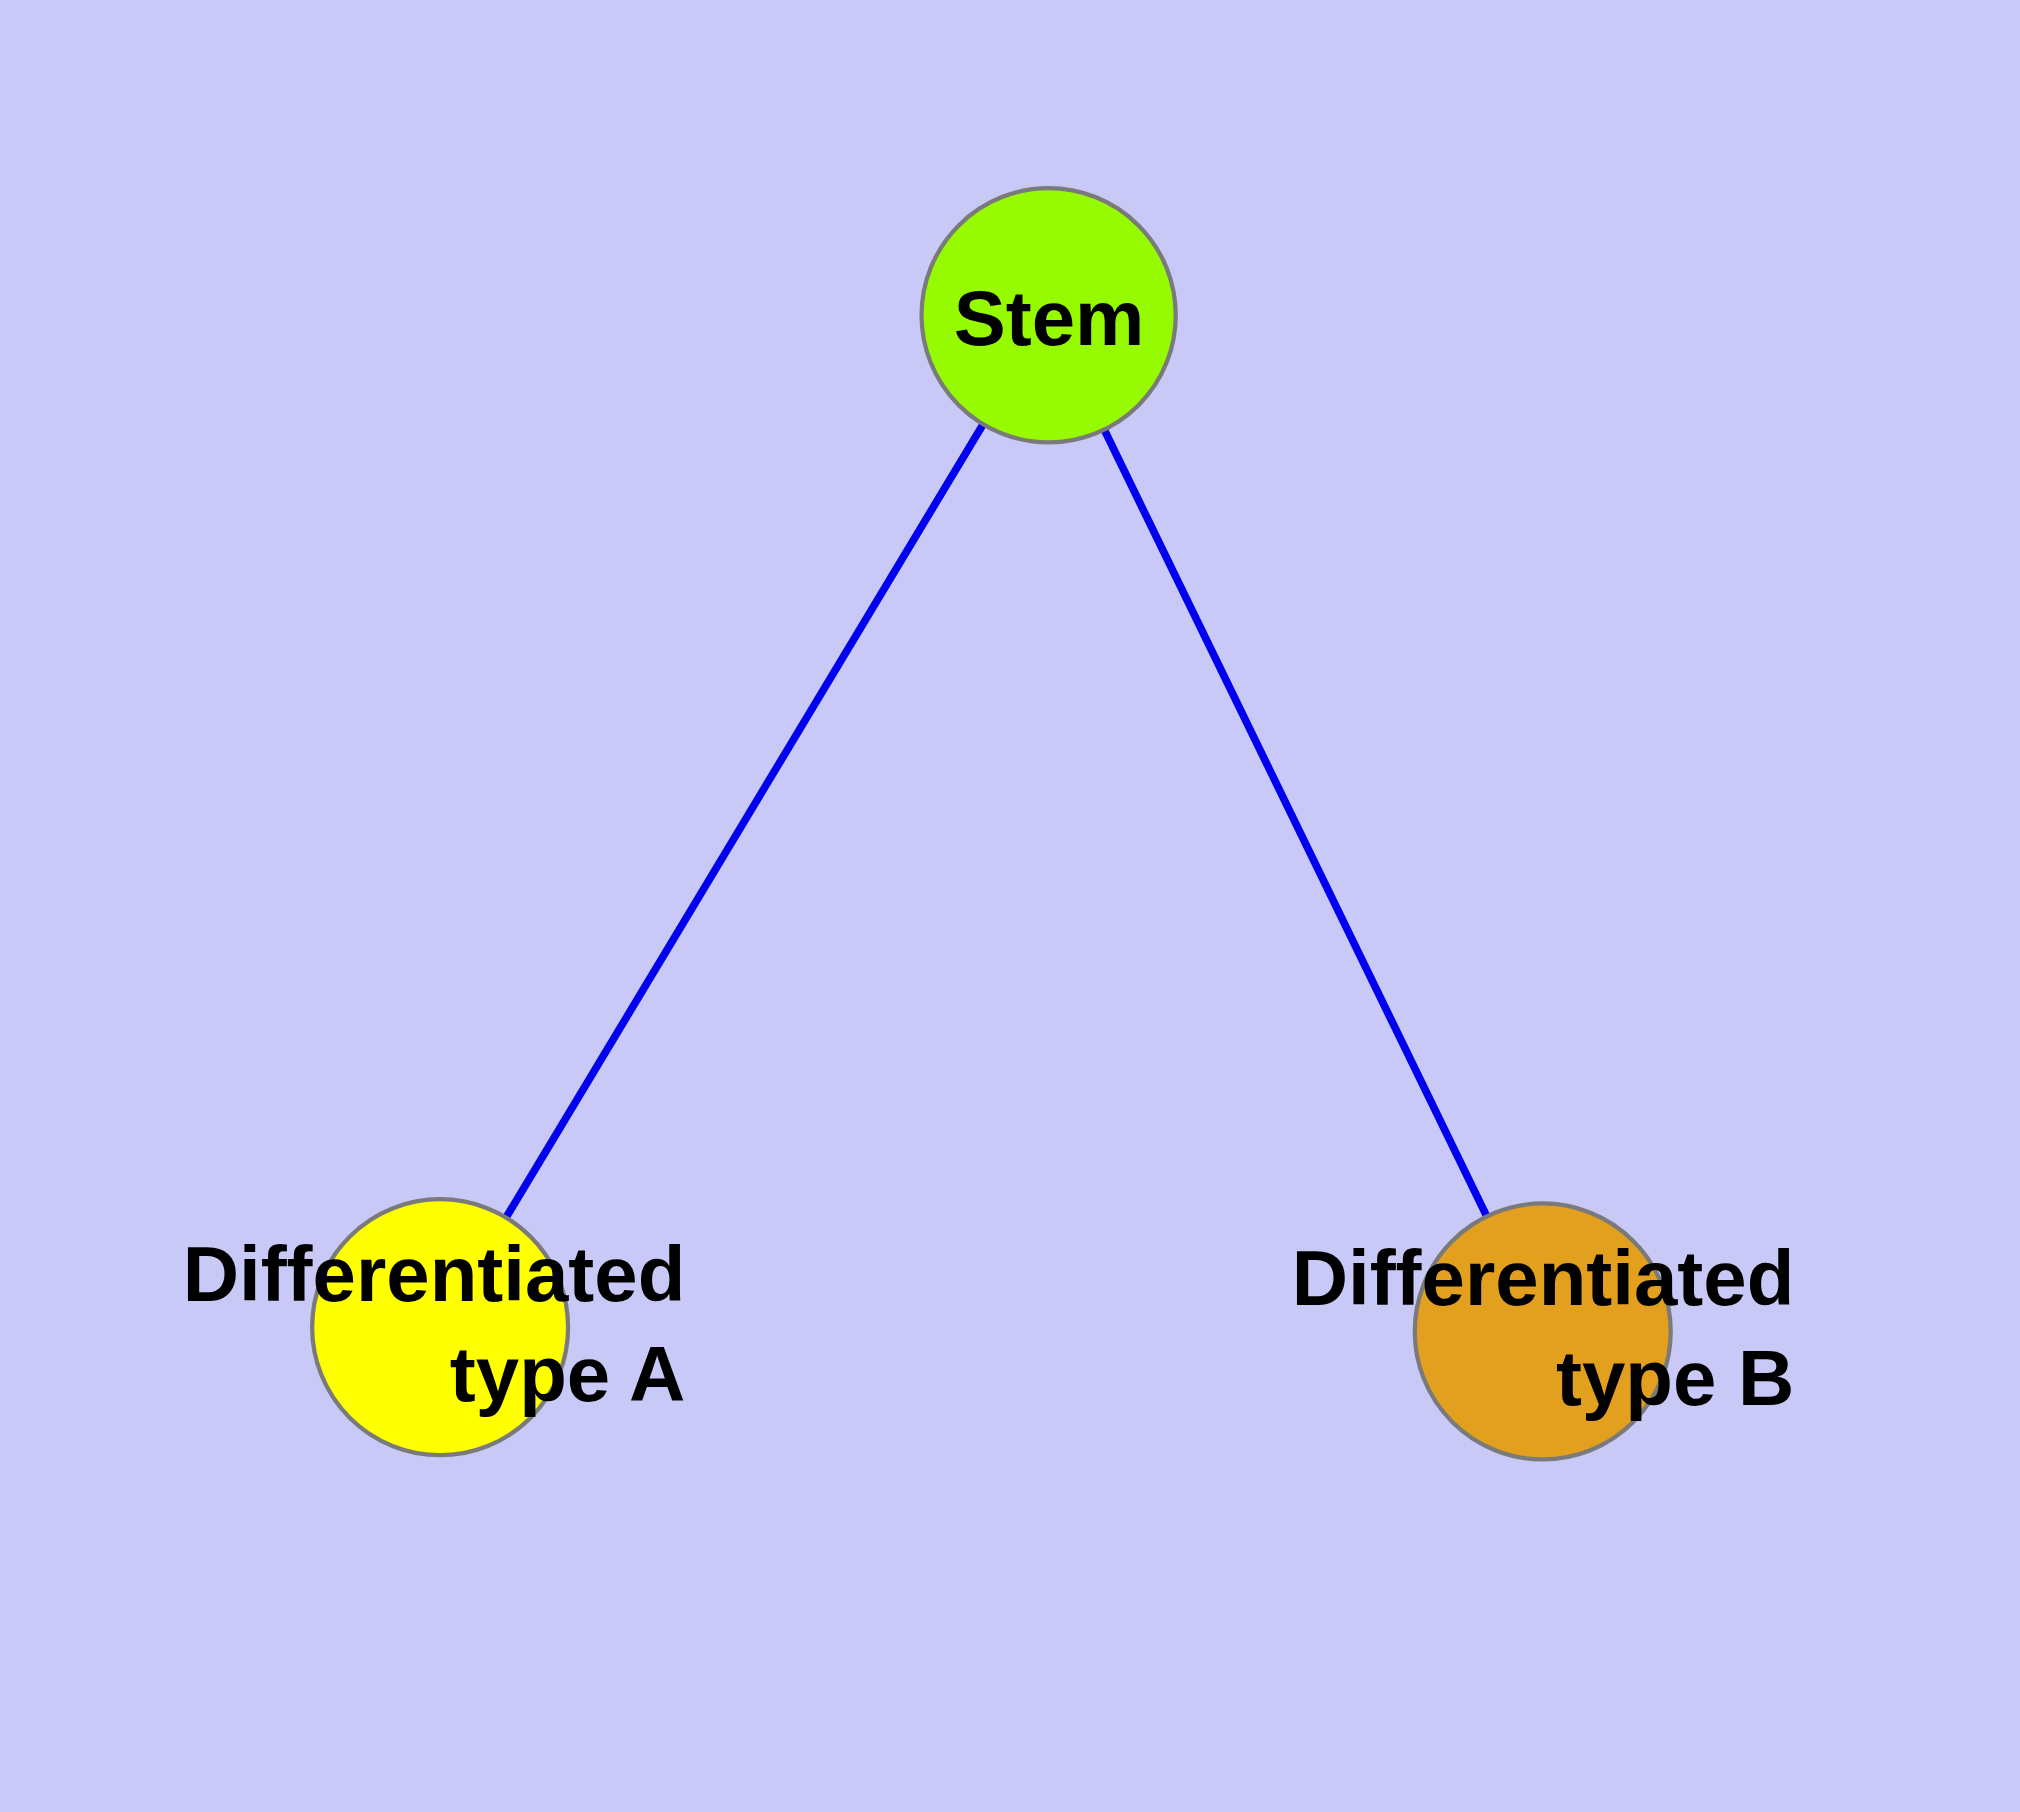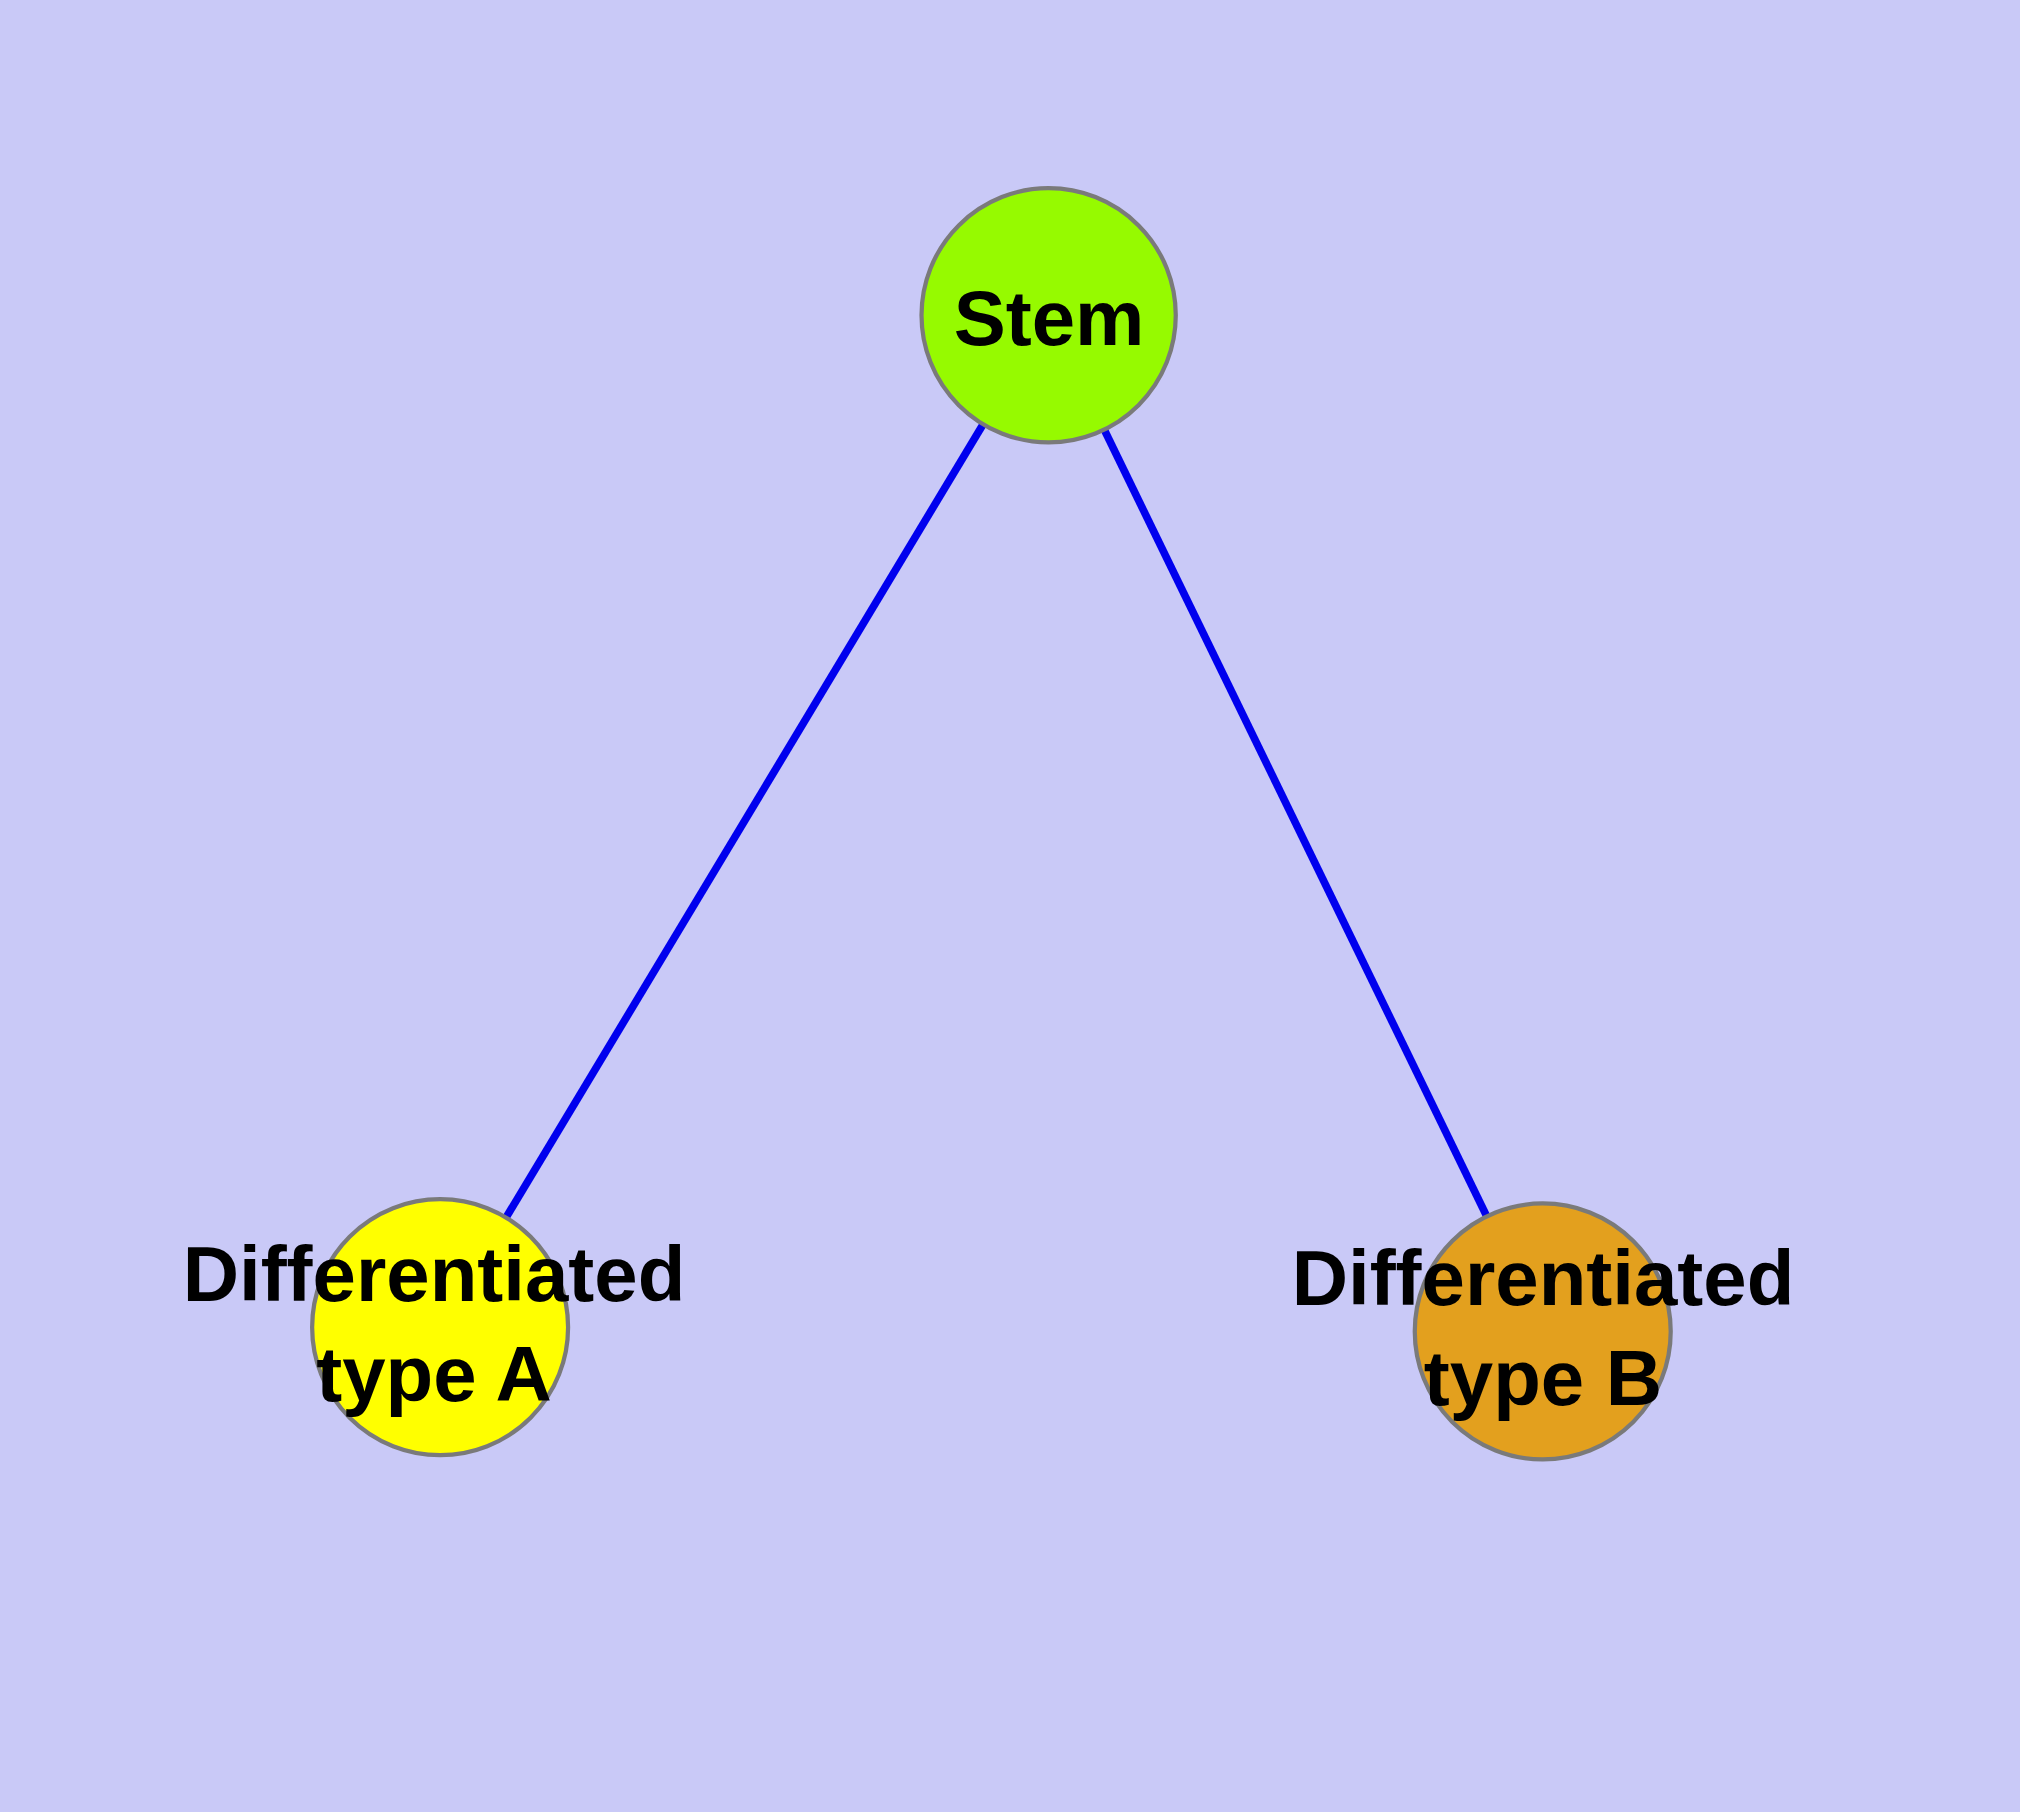--- a/index.html
+++ b/index.html
@@ -32,21 +32,21 @@
     stroke: #7a7a7a; 
     stroke-width: 5;
   }
   .node-label {
     position: absolute;
     transform: translate(-50%, -50%);
     color: #000000;
     font-weight: 700;
     font-size: 78px;
     line-height: 1.28;
-    text-align: center;
+    text-align: right;
     white-space: pre-line;
     letter-spacing: 0px;
   }
 </style>
 </head>
 <body>
 
 <div class="canvas">
 
   <svg width="2021" height="1812" viewBox="0 0 2384 2138">

